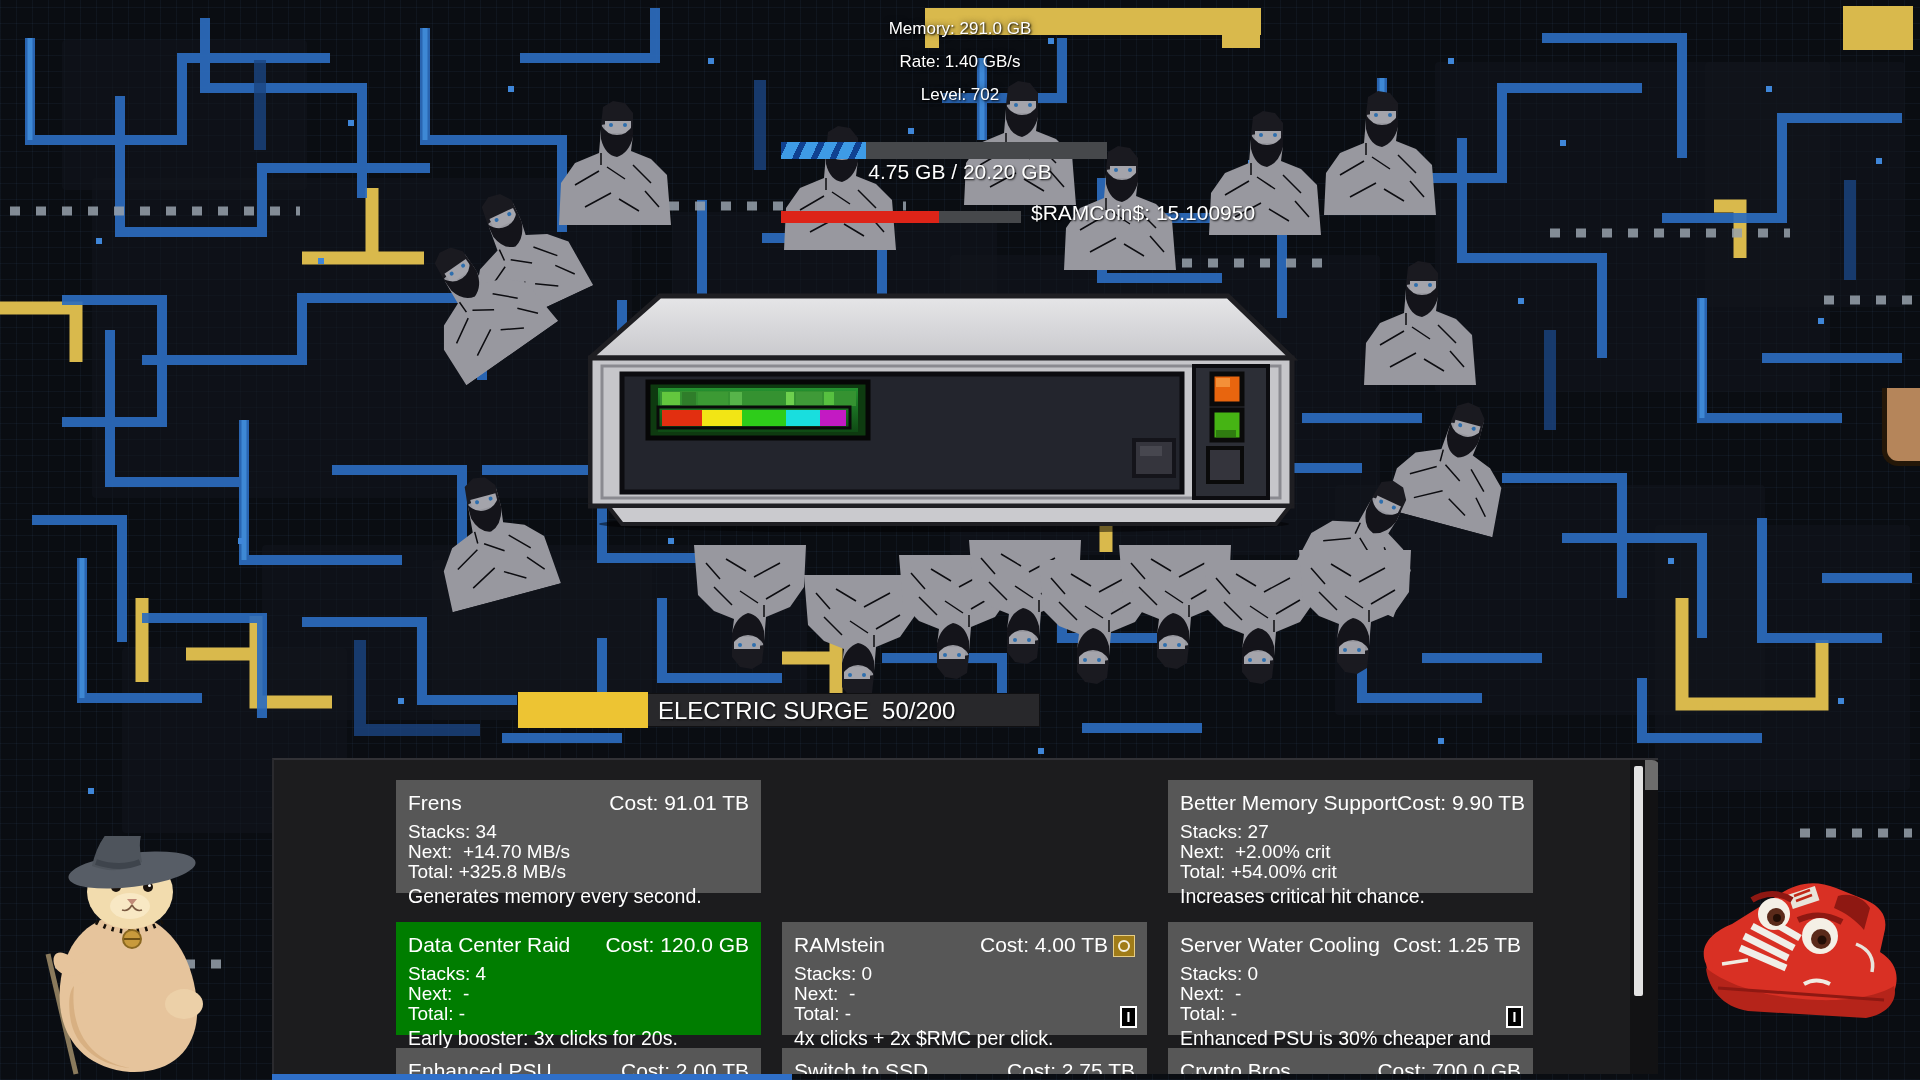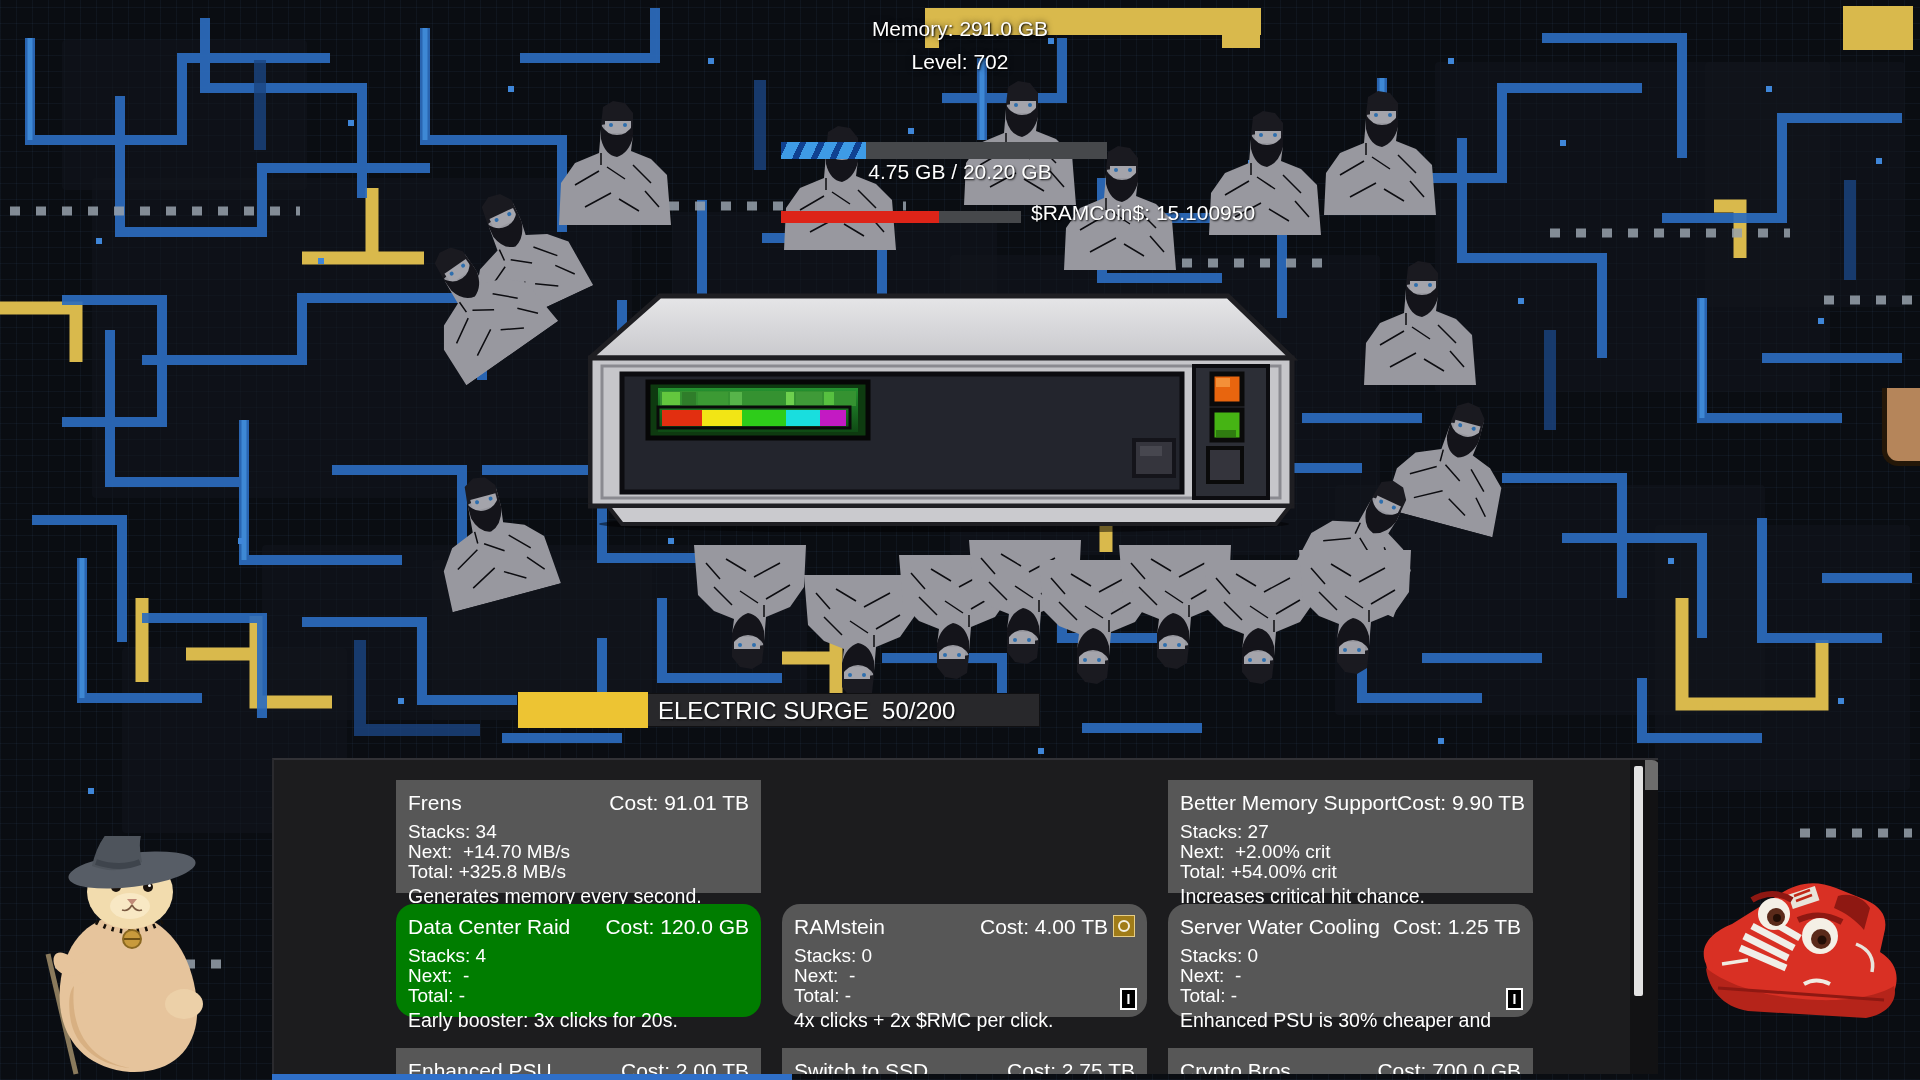--- a/index.html
+++ b/index.html
@@ -9,21 +9,21 @@
     background-color:#0a0d12;
     background-image:
       repeating-linear-gradient(0deg, rgba(80,120,170,.08) 0 1px, transparent 1px 16px),
       repeating-linear-gradient(90deg, rgba(80,120,170,.08) 0 1px, transparent 1px 16px);
     font-family:"Liberation Sans", sans-serif;
   }
   svg.bg{ position:absolute; left:0; top:0; width:1920px; height:1080px; }
 
   
   .hud{ position:absolute; top:12px; left:660px; width:600px; text-align:center;
-        color:#fff; font-size:21px; line-height:33px;
+        color:#fff; font-size:17px; line-height:33px;
         text-shadow:1px 1px 2px rgba(0,0,0,.95), 0 0 6px rgba(0,0,0,.7); }
   .bar{ position:absolute; background:#46484b; overflow:hidden; }
   .xpbar{ left:781px; top:142px; width:326px; height:17px; }
   .xpfill{ height:100%;
     background-image:repeating-linear-gradient(115deg, rgba(13,60,140,.95) 0 6px, rgba(13,60,140,0) 6px 17px); }
   .xptext{ position:absolute; left:660px; top:160px; width:600px; text-align:center;
            color:#fff; font-size:21px; text-shadow:1px 1px 2px rgba(0,0,0,.95); }
   .rcbar{ left:781px; top:211px; width:240px; height:12px; }
   .rcfill{ height:100%; }
   .rctext{ position:absolute; left:1031px; top:201px; color:#fff; font-size:21px;
@@ -51,24 +51,24 @@
          background:#1c1c1e; border-top:2px solid #323236; border-left:2px solid #2a2a2e;
          overflow:hidden; }
   .scroll-track{ position:absolute; left:1356px; top:0; bottom:0; width:30px; background:#121214; }
   .scroll-corner{ position:absolute; left:1371px; top:0; width:15px; height:30px;
                   background:#6d6d6d; border-radius:0 8px 0 0; }
   .scroll-thumb{ position:absolute; left:1360px; top:6px; width:9px; height:230px;
                  background:#e2e2e2; border-radius:2px; }
   .card{ position:absolute; width:365px; height:113px; color:#fff; padding:11px 12px 5px; }
   .card-top{ display:flex; justify-content:space-between; align-items:center;
              font-size:21px; line-height:24px; margin-bottom:7px; white-space:pre; }
-  .cost-group{ display:flex; align-items:flex-start; gap:5px; }
+  .cost-group{ display:flex; align-items:flex-end; gap:5px; }
   .card-line{ font-size:19px; line-height:20px; white-space:pre; }
   .card-desc{ font-size:19.5px; line-height:22px; margin-top:3px; white-space:pre; }
-  .r1{ top:20px; } .r2{ top:144px;border-radius:18px; } .r3{ top:288px; }
+  .r1{ top:20px; } .r2{ top:162px; } .r3{ top:288px; }
   .c1{ left:122px; } .c2{ left:508px; } .c3{ left:894px; }
   .coin{ width:22px; height:22px; background:#a07c18; border:1px solid #e6cd86;
          display:inline-flex; align-items:center; justify-content:center; }
   .coin i{ display:block; width:12px; height:12px; border:2px solid #f4f0e0; border-radius:50%; }
   .info{ position:absolute; right:10px; bottom:7px; width:17px; height:22px; background:#000;
          border:2px solid #fff; color:#fff; font-weight:bold; font-size:14px; font-style:normal;
          display:flex; align-items:center; justify-content:center; }
 
   
   .cat{ position:absolute; left:34px; top:836px; width:190px; height:244px; }
@@ -255,20 +255,21 @@
       <use href="#chad" x="1115" y="545" width="120" height="130" transform="rotate(180 1175 610)"></use>
       <use href="#chad" x="1200" y="560" width="120" height="130" transform="rotate(180 1260 625)"></use>
       <use href="#chad" x="1295" y="550" width="120" height="130" transform="rotate(180 1355 615)"></use>
     </g>
   </svg>
 
   <div class="tanbar"></div>
 
   <div class="hud">
     <div>Memory: 291.0 GB</div>
+    <div>Rate: 1.40 GB/s</div>
     <div>Level: 702</div>
   </div>
   <div class="bar xpbar">
     <div class="xpfill" style="width: 26%; background-color: rgb(62, 155, 230);"></div>
   </div>
   <div class="xptext">4.75 GB / 20.20 GB</div>
   <div class="bar rcbar">
     <div class="rcfill" style="width: 66%; background-color: rgb(221, 36, 24);"></div>
   </div>
   <div class="rctext">$RAMCoin$: 15.100950</div>

